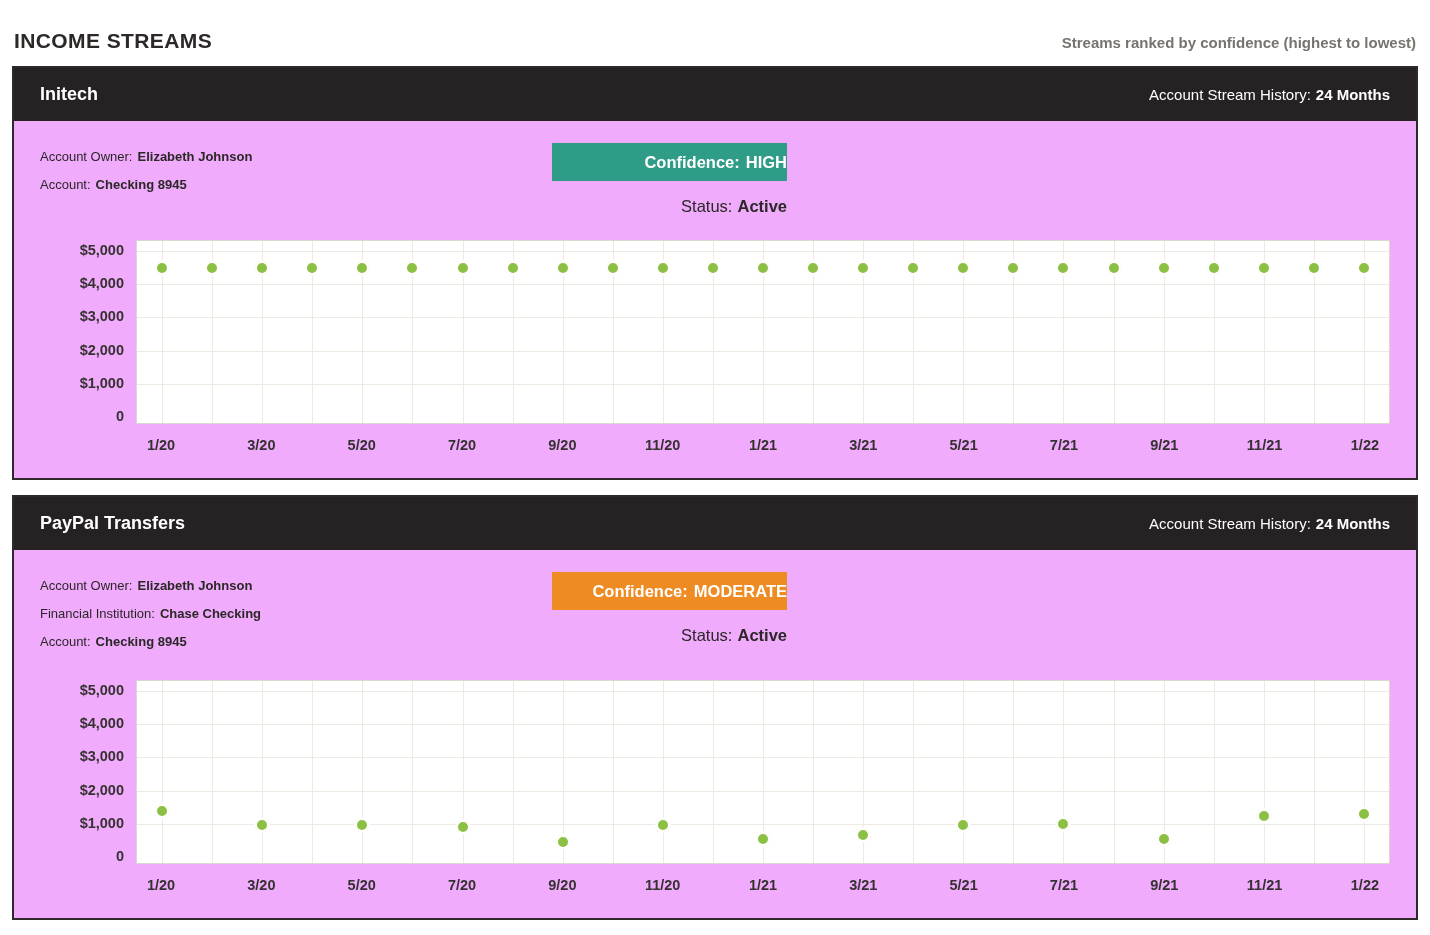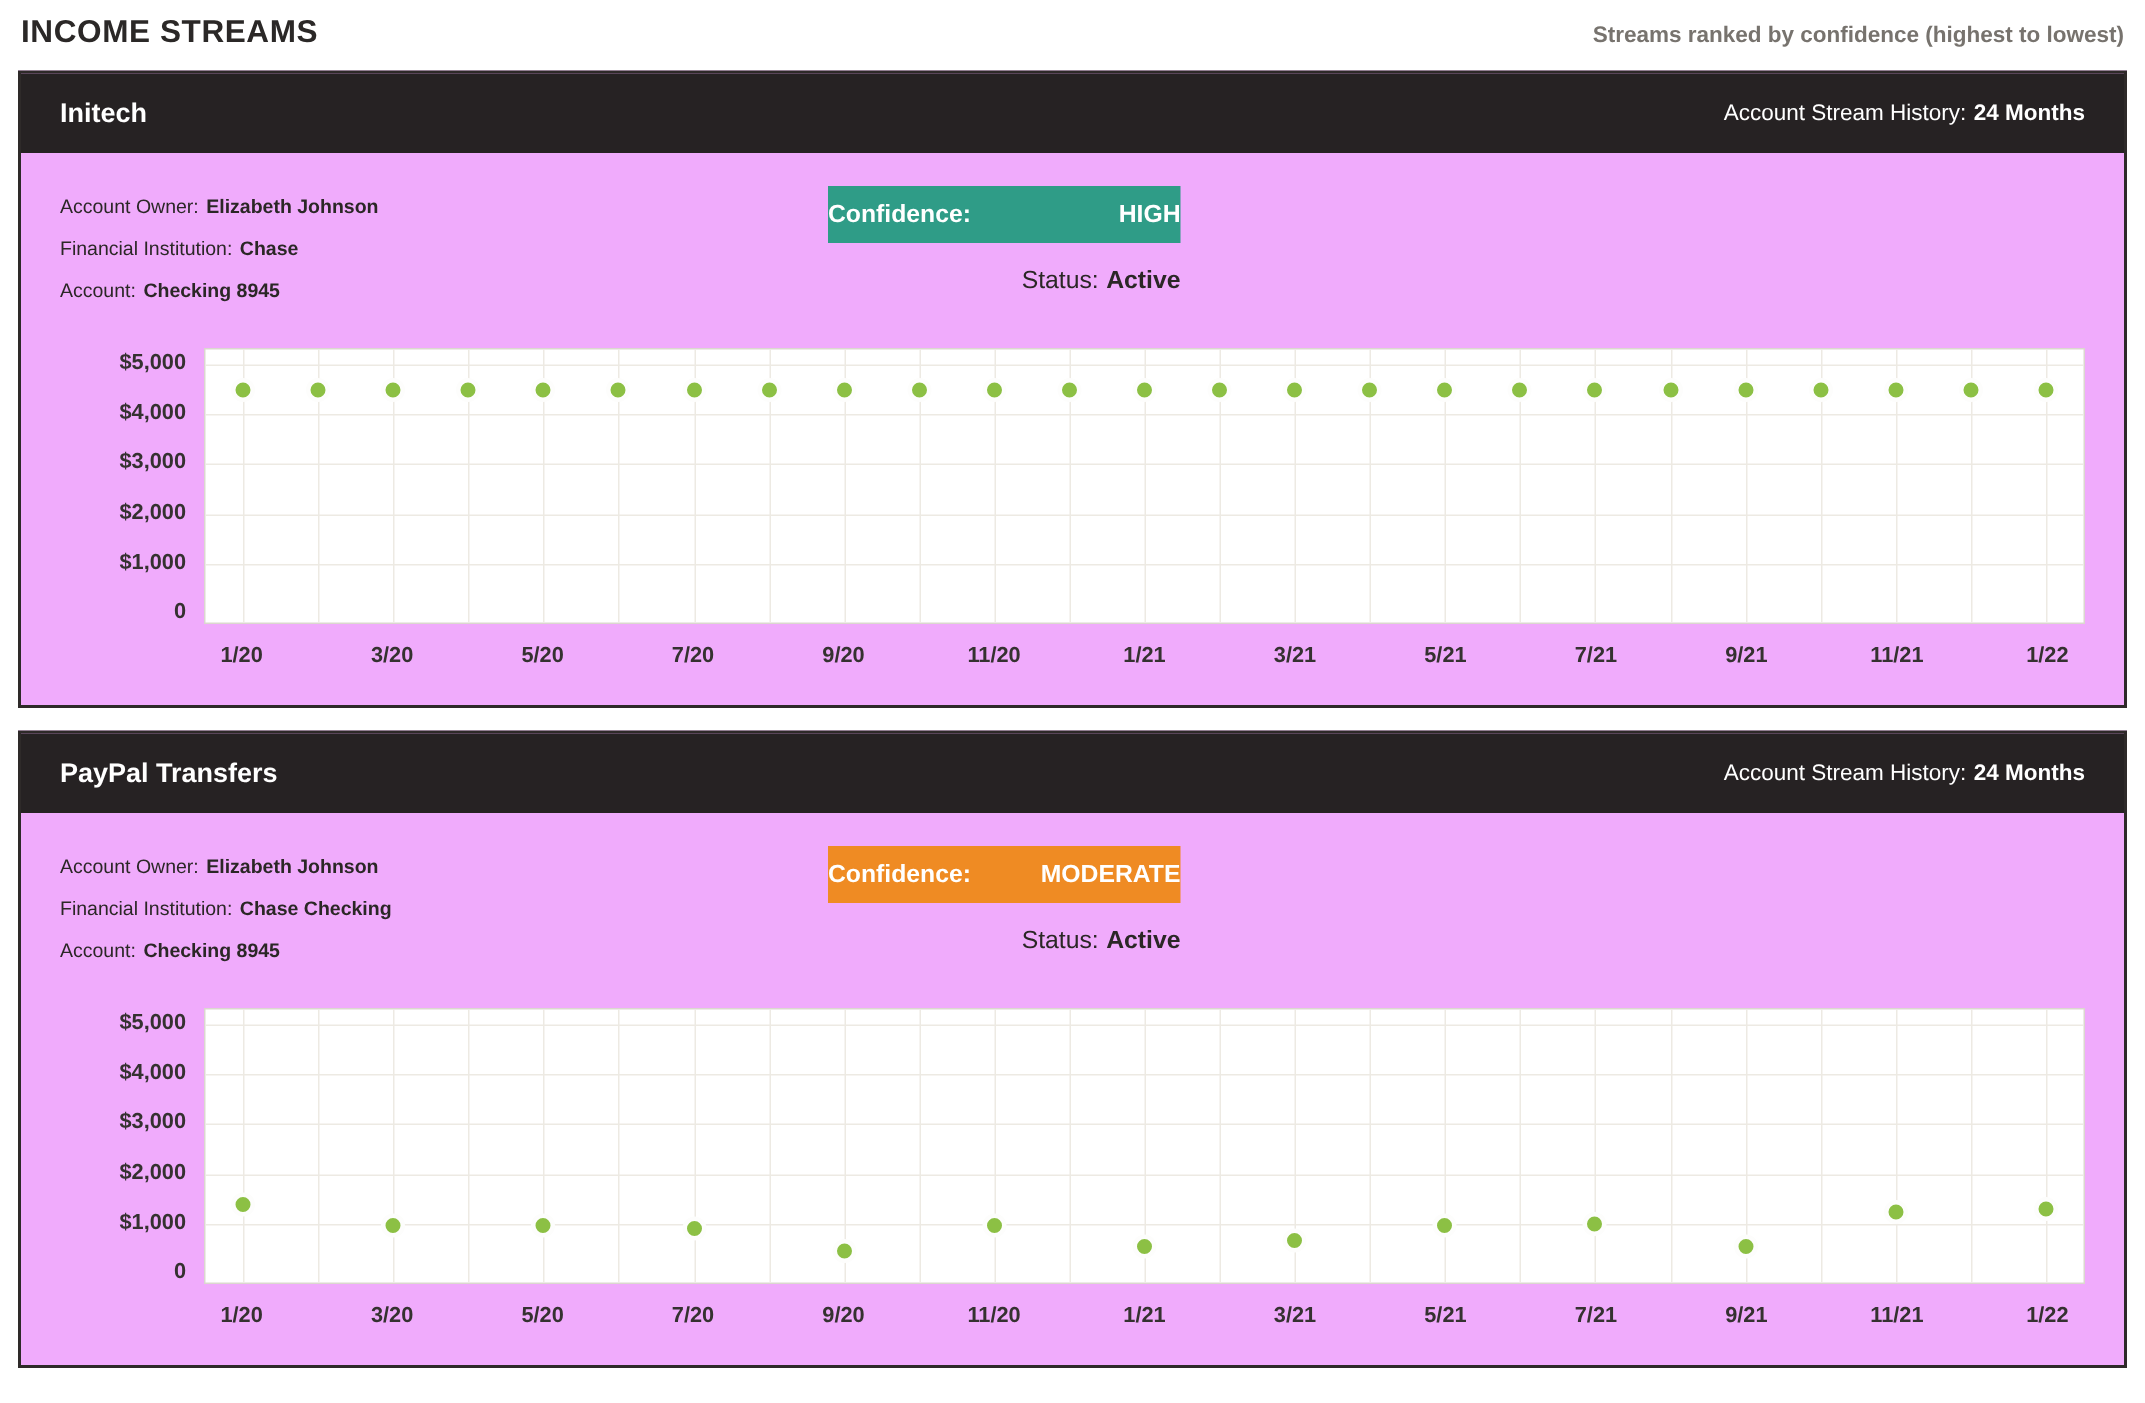--- a/index.html
+++ b/index.html
@@ -2,21 +2,21 @@
 <html><head>
 <meta charset="utf-8">
 <style>
   * { box-sizing: border-box; }
   html,body { margin:0; padding:0; }
   body {
     width:1430px; height:935px; background:#ffffff;
     font-family:"Liberation Sans", sans-serif; color:#2b2726;
     -webkit-font-smoothing:antialiased;
   }
-  .page { padding:6px 12px 0; }
+  .page { padding:25px 12px 0; }
   .page-head { display:flex; justify-content:space-between; align-items:flex-start; padding:4px 2px 13px; }
   .page-title { margin:0; font-size:21px; font-weight:bold; letter-spacing:.4px; color:#2b2827; }
   .page-sub { font-size:15px; font-weight:bold; color:#77736e; padding-top:5px; }
 
   .card { border:2px solid #2e2a29; background:#f0abfc; margin-bottom:15px; }
   .card-header {
     background:#262223; color:#fff; height:53px;
     display:flex; justify-content:space-between; align-items:center; padding:0 26px;
   }
   .stream-name { font-size:18px; font-weight:bold; }
@@ -26,21 +26,21 @@
   .card-body { padding:22px 26px 20px; }
   .info-row { display:flex; align-items:flex-start; }
   .info-col-1 { width:487px; flex:none; }
   .info-col-2 { flex:1; }
   .info-col-3 { width:260px; flex:none; }
   .info-line { font-size:13px; line-height:28px; white-space:nowrap; }
   .info-line .val { font-weight:bold; margin-left:5px; }
 
   .badge {
     width:235px; height:38px; margin-left:auto;
-    display:flex; align-items:center; justify-content:space-between;
+    display:flex; align-items:center; justify-content:flex-end;
     color:#ffffff; font-weight:bold; font-size:16.5px;
   }
   .badge span + span { margin-left:6px; }
   .status-line { margin-top:16px; font-size:16.5px; text-align:right; }
   .status-line .val { font-weight:bold; margin-left:5px; }
 
   .chart { display:flex; margin-top:24px; }
   .yaxis { width:84px; height:184px; position:relative; margin-right:12px; flex:none; }
   .ylab { position:absolute; right:0; width:100%; text-align:right; font-size:14.5px; font-weight:bold; line-height:18px; color:#353130; }
   .plotcol { flex:1; min-width:0; }
@@ -67,21 +67,20 @@
 
   <section class="card">
     <div class="card-header">
       <div class="stream-name">Initech</div>
       <div class="stream-history"><span>Account Stream History:</span><span class="bold">24 Months</span></div>
     </div>
     <div class="card-body">
       <div class="info-row">
         <div class="info-col-1">
           <div class="info-line"><span>Account Owner:</span><span class="val">Elizabeth Johnson</span></div>
-          <div class="info-line"><span>Financial Institution:</span><span class="val">Chase</span></div>
           <div class="info-line"><span>Account:</span><span class="val">Checking 8945</span></div>
         </div>
         <div class="info-col-3">
           <div class="badge" style="background: rgb(47, 156, 135);">
               <span>Confidence:</span>
               <span>HIGH</span>
             </div>
           <div class="status-line"><span>Status:</span><span class="val">Active</span></div>
         </div>
       </div>

